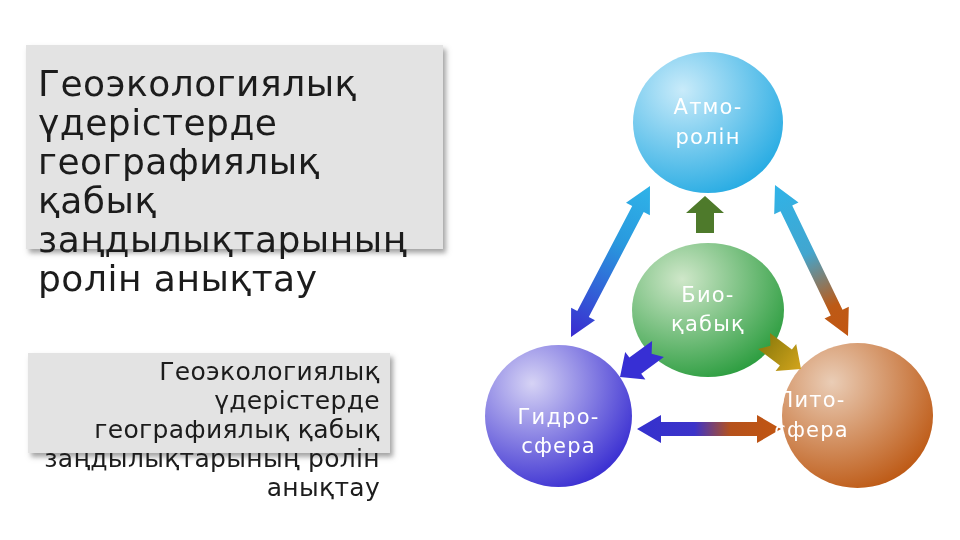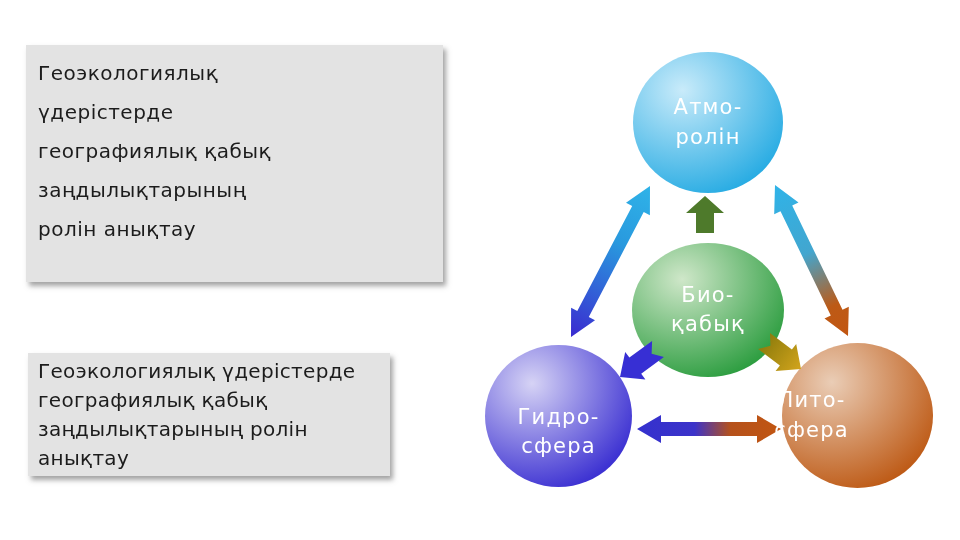--- a/index.html
+++ b/index.html
@@ -13,28 +13,28 @@
   }
   .note-box {
     position: absolute;
     background: #e3e3e3;
     color: #1c1c1c;
     white-space: pre-line;
     box-sizing: border-box;
     box-shadow: 3px 4px 5px rgba(90,90,90,0.55);
   }
   #title-box {
-    left: 26px; top: 45px; width: 417px; height: 237px;
-    padding: 9px 12px;
-    font-size: 20px; line-height: 39px; letter-spacing: 0.5px;
+    left: 26px; top: 45px; width: 417px; height: 204px;
+    padding: 19px 12px;
+    font-size: 36px; line-height: 39px; letter-spacing: 0.5px;
   }
   #subtitle-box {
-    left: 28px; top: 353px; width: 362px; height: 123px;
+    left: 28px; top: 353px; width: 362px; height: 100px;
     padding: 4px 10px;
-    font-size: 20px; line-height: 29px; letter-spacing: 0.3px;
+    font-size: 25px; line-height: 29px; letter-spacing: 0.3px; text-align: right;
   }
   .diagram-svg { position: absolute; left: 0; top: 0; }
   .node-label {
     position: absolute;
     display: flex; align-items: center; justify-content: center;
     text-align: center;
     color: #ffffff;
     font-size: 21px; line-height: 1.4; letter-spacing: 1.2px;
     white-space: pre-line;
     pointer-events: none;

